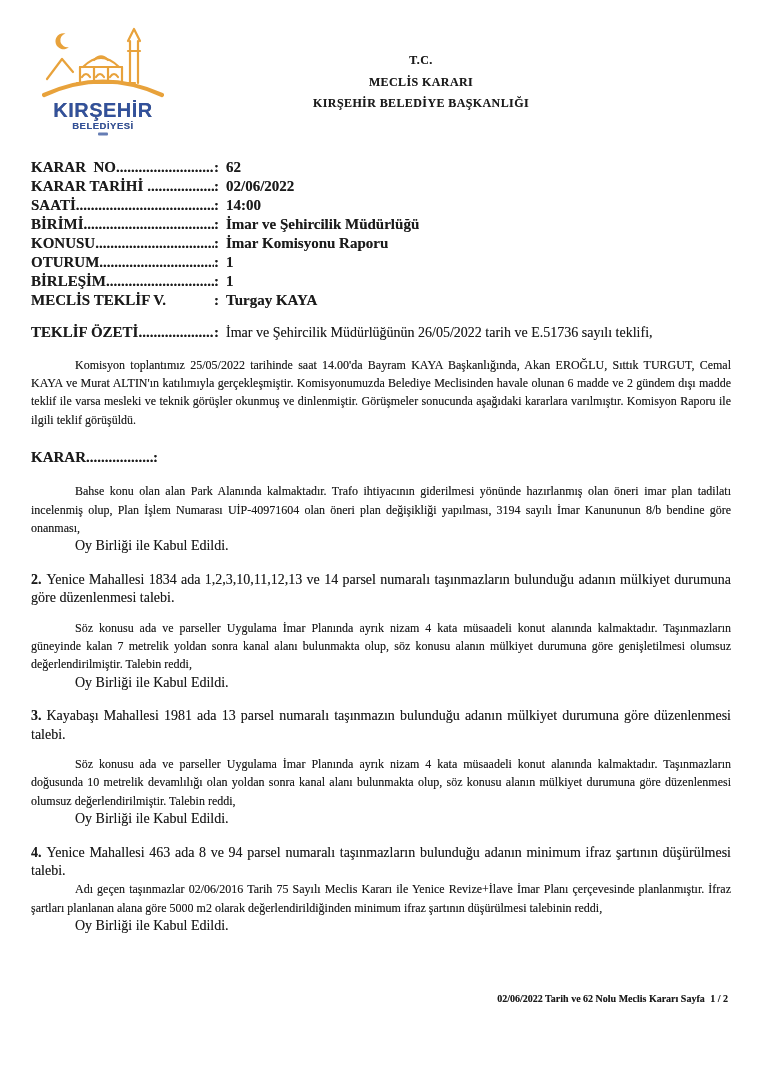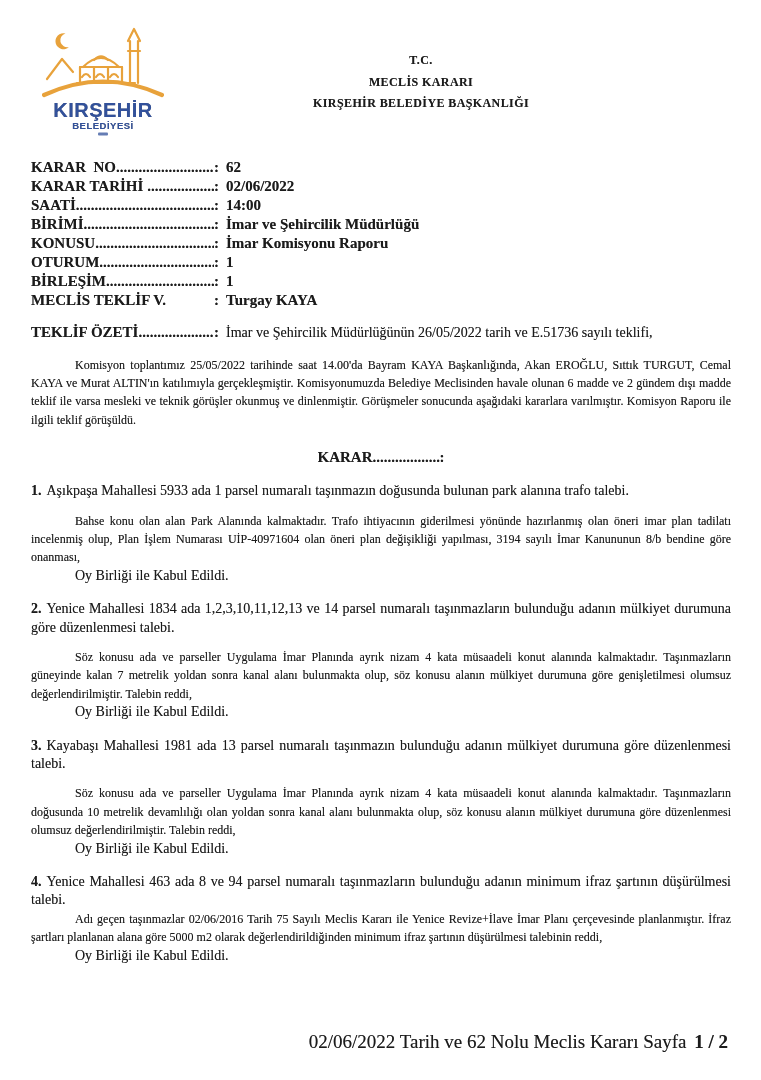--- a/index.html
+++ b/index.html
@@ -62,43 +62,44 @@
   }
   
   .paragraph {
     margin: 0;
     font-size: 12px;
     line-height: 18.4px;
     text-align: justify;
     text-indent: 44px;
   }
   .intro { margin-top: 14px; }
-  .karar-line { margin-top: 19px; justify-content: center; }
+  .karar-line { margin-top: 19px; }
   .item { margin-top: 15px; }
   .item-title {
     margin: 0;
     font-size: 14px;
     line-height: 18.4px;
     text-align: justify;
     text-indent: 0;
   }
   .item-no { font-weight: bold; margin-right: 5px; }
   .item-body { margin-top: 11px; }
   .item.no-gap .item-body { margin-top: 0; }
   .resolution {
     margin: 0;
     font-size: 14px;
     line-height: 18.4px;
     text-indent: 44px;
   }
   
   .footer {
     position: absolute;
-    right: 33px; top: 1031px;
-    font-size: 19px;
+    right: 33px; top: 993px;
+    font-size: 10px;
+    font-weight: bold;
   }
   .footer b { margin-left: 3px; }
   
   .logo text {
     font-family: "Liberation Sans", "DejaVu Sans", sans-serif;
     fill: #32519b;
     font-weight: bold;
   }
 </style>
 </head>
@@ -169,21 +170,20 @@
     <span class="meta-lead"><span class="meta-label">TEKLİF ÖZETİ</span><span class="meta-dots">................................................................................</span></span><span class="meta-colon">:</span><span class="teklif-value">İmar ve Şehircilik Müdürlüğünün 26/05/2022 tarih ve E.51736 sayılı teklifi,</span>
   </div>
 
   <p class="paragraph intro">Komisyon toplantımız 25/05/2022 tarihinde saat 14.00'da Bayram KAYA Başkanlığında, Akan EROĞLU, Sıttık TURGUT, Cemal KAYA ve Murat ALTIN'ın katılımıyla gerçekleşmiştir. Komisyonumuzda Belediye Meclisinden havale olunan 6 madde ve 2 gündem dışı madde teklif ile varsa mesleki ve teknik görüşler okunmuş ve dinlenmiştir. Görüşmeler sonucunda aşağıdaki kararlara varılmıştır. Komisyon Raporu ile ilgili teklif görüşüldü.</p>
 
   <div class="karar-line">
     <span class="meta-lead karar-lead"><span class="meta-label">KARAR</span><span class="meta-dots">................................................................................</span></span><span class="meta-colon">:</span>
   </div>
 
   <div class="item">
-    <p class="item-title"><span class="item-no">1.</span><span>Aşıkpaşa Mahallesi 5933 ada 1 parsel numaralı taşınmazın doğusunda bulunan park alanına trafo talebi.</span></p>
     <p class="paragraph item-body">Bahse konu olan alan Park Alanında kalmaktadır. Trafo ihtiyacının giderilmesi yönünde hazırlanmış olan öneri imar plan tadilatı incelenmiş olup, Plan İşlem Numarası UİP-40971604 olan öneri plan değişikliği yapılması, 3194 sayılı İmar Kanununun 8/b bendine göre onanması,</p>
     <p class="resolution">Oy Birliği ile Kabul Edildi.</p>
   </div>
 
   <div class="item">
     <p class="item-title"><span class="item-no">2.</span><span>Yenice Mahallesi 1834 ada 1,2,3,10,11,12,13 ve 14 parsel numaralı taşınmazların bulunduğu adanın mülkiyet durumuna göre düzenlenmesi talebi.</span></p>
     <p class="paragraph item-body">Söz konusu ada ve parseller Uygulama İmar Planında ayrık nizam 4 kata müsaadeli konut alanında kalmaktadır. Taşınmazların güneyinde kalan 7 metrelik yoldan sonra kanal alanı bulunmakta olup, söz konusu alanın mülkiyet durumuna göre genişletilmesi olumsuz değerlendirilmiştir. Talebin reddi,</p>
     <p class="resolution">Oy Birliği ile Kabul Edildi.</p>
   </div>
 

